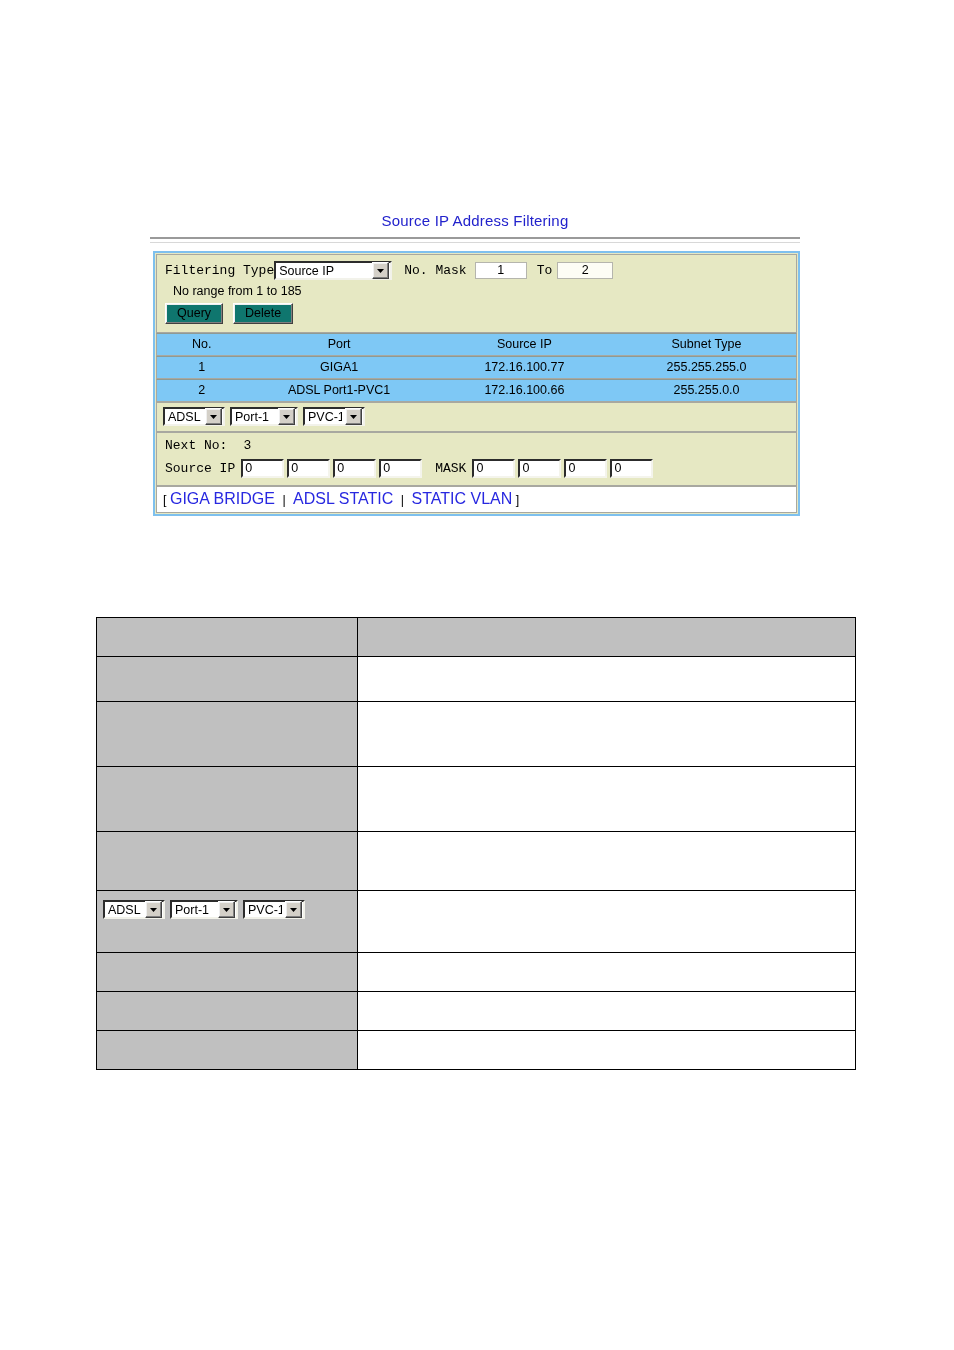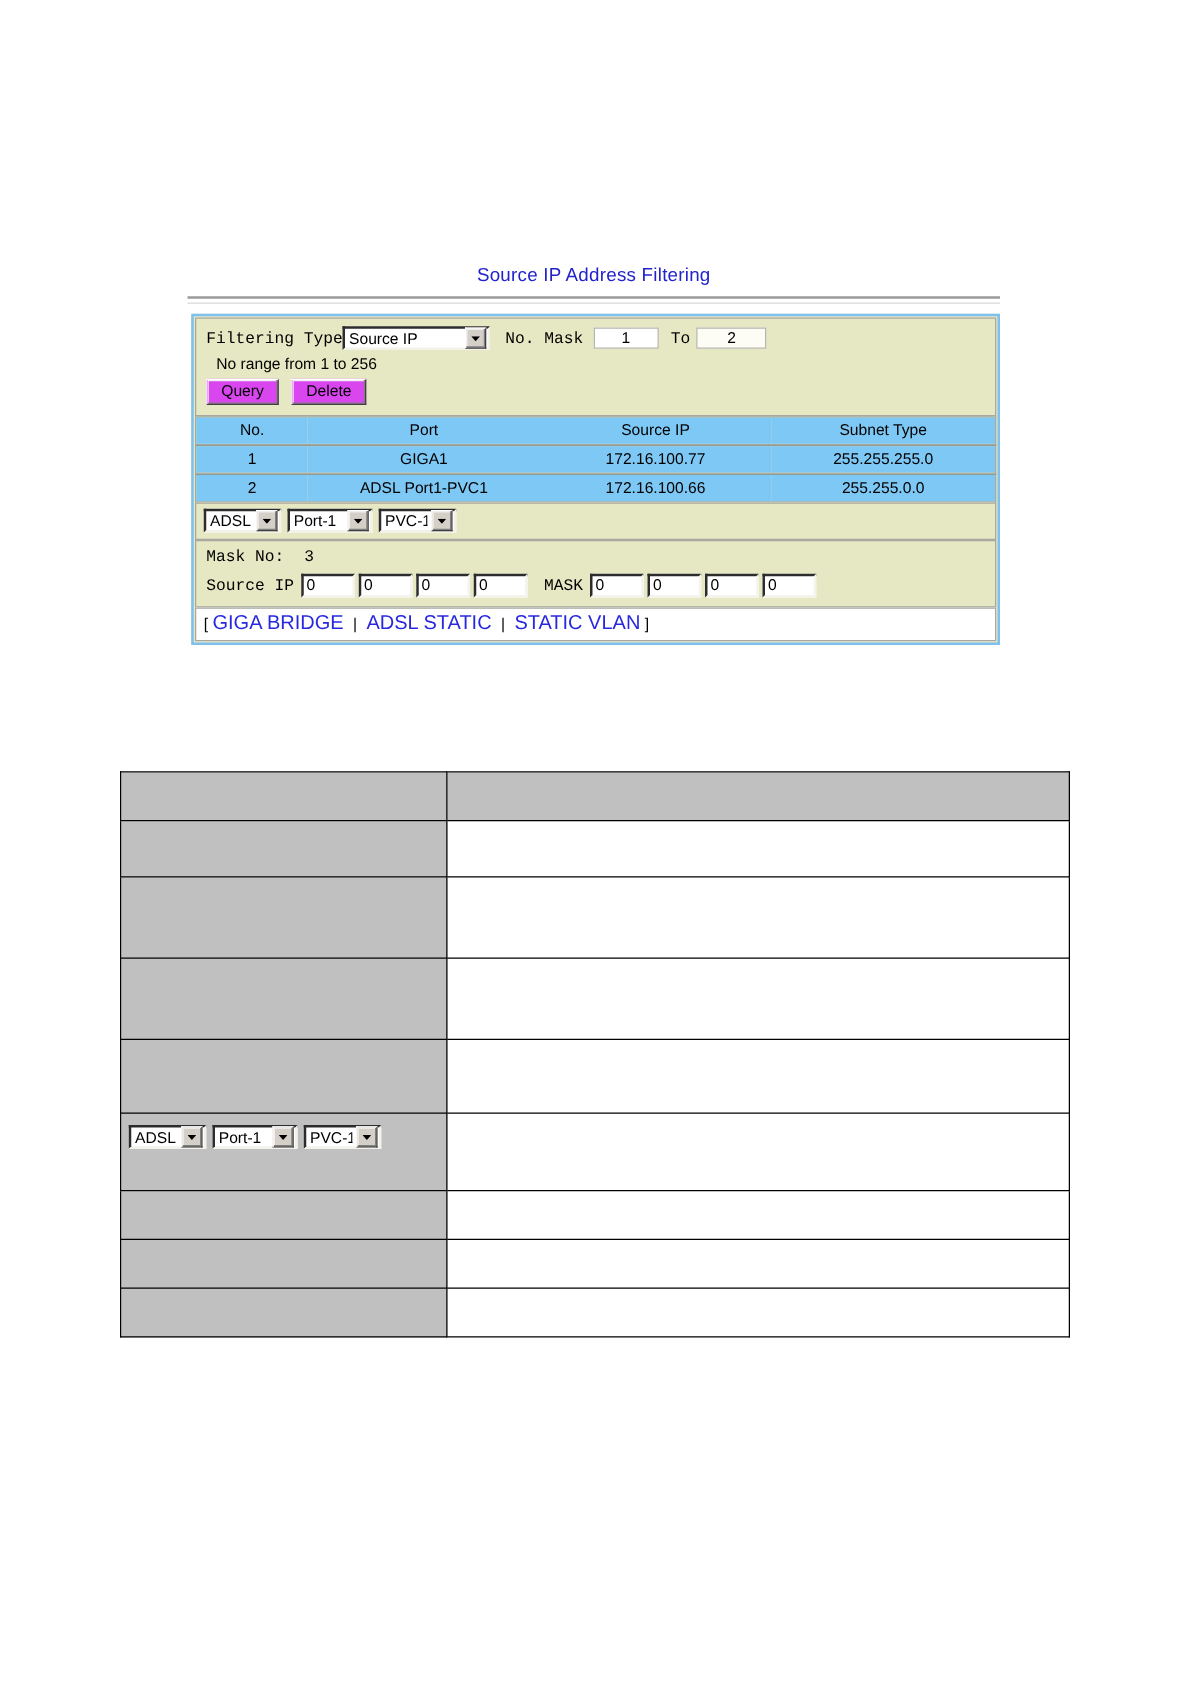--- a/index.html
+++ b/index.html
@@ -126,21 +126,21 @@
 
   #range-hint {
     font-size: 12.5px;
     margin: 4px 0 0 8px;
     color: #000;
   }
 
   .btn-row { margin-top: 5px; display: flex; gap: 10px; }
   .ie-button {
     box-sizing: border-box;
-    background: #d946ef;
+    background: #0f766e;
     border: 1px solid #ffffff;
     border-right-color: #404040;
     border-bottom-color: #404040;
     box-shadow: inset -1px -1px 0 #808080, inset 1px 1px 0 #efefef;
     font-size: 12.5px;
     color: #000;
     padding: 2px 11px 3px 11px;
     font-family: "Liberation Sans", sans-serif;
     line-height: 14px;
   }
@@ -260,21 +260,21 @@
               <path d="M0 0 L7 0 L3.5 4 Z" fill="#000"></path>
             </svg>
         </span>
       </span>
       <span class="plain-label" id="no-from-label">No. Mask</span>
       <span class="num-field" id="no-from-input">1</span>
       <span class="plain-label" id="no-to-label">To</span>
       <span class="num-field" id="no-to-input">2</span>
     </div>
 
-    <div id="range-hint">No range from 1 to 256</div>
+    <div id="range-hint">No range from 1 to 185</div>
 
     <div class="btn-row">
       <button type="button" class="ie-button">Query</button>
       <button type="button" class="ie-button">Delete</button>
     </div>
   </div>
 
   <div class="tbl-sec">
     <table id="results-table">
       <thead>
@@ -338,21 +338,21 @@
           <svg width="7" height="4" viewBox="0 0 7 4">
               <path d="M0 0 L7 0 L3.5 4 Z" fill="#000"></path>
             </svg>
         </span>
       </span>
     </div>
   </div>
 
   <div class="panel-section sec-olive" id="create-section">
     <div id="next-no-line">
-      <span class="plain-label">Mask No:</span>
+      <span class="plain-label">Next No:</span>
       <span class="plain-label" id="next-no-value">3</span>
     </div>
 
     <div id="ip-entry-line">
       <span class="plain-label" style="margin-right:6px;">Source IP</span>
       <span class="octet-input">0</span>
       <span class="octet-input">0</span>
       <span class="octet-input">0</span>
       <span class="octet-input">0</span>
       <span class="plain-label" id="mask-label">MASK</span>

